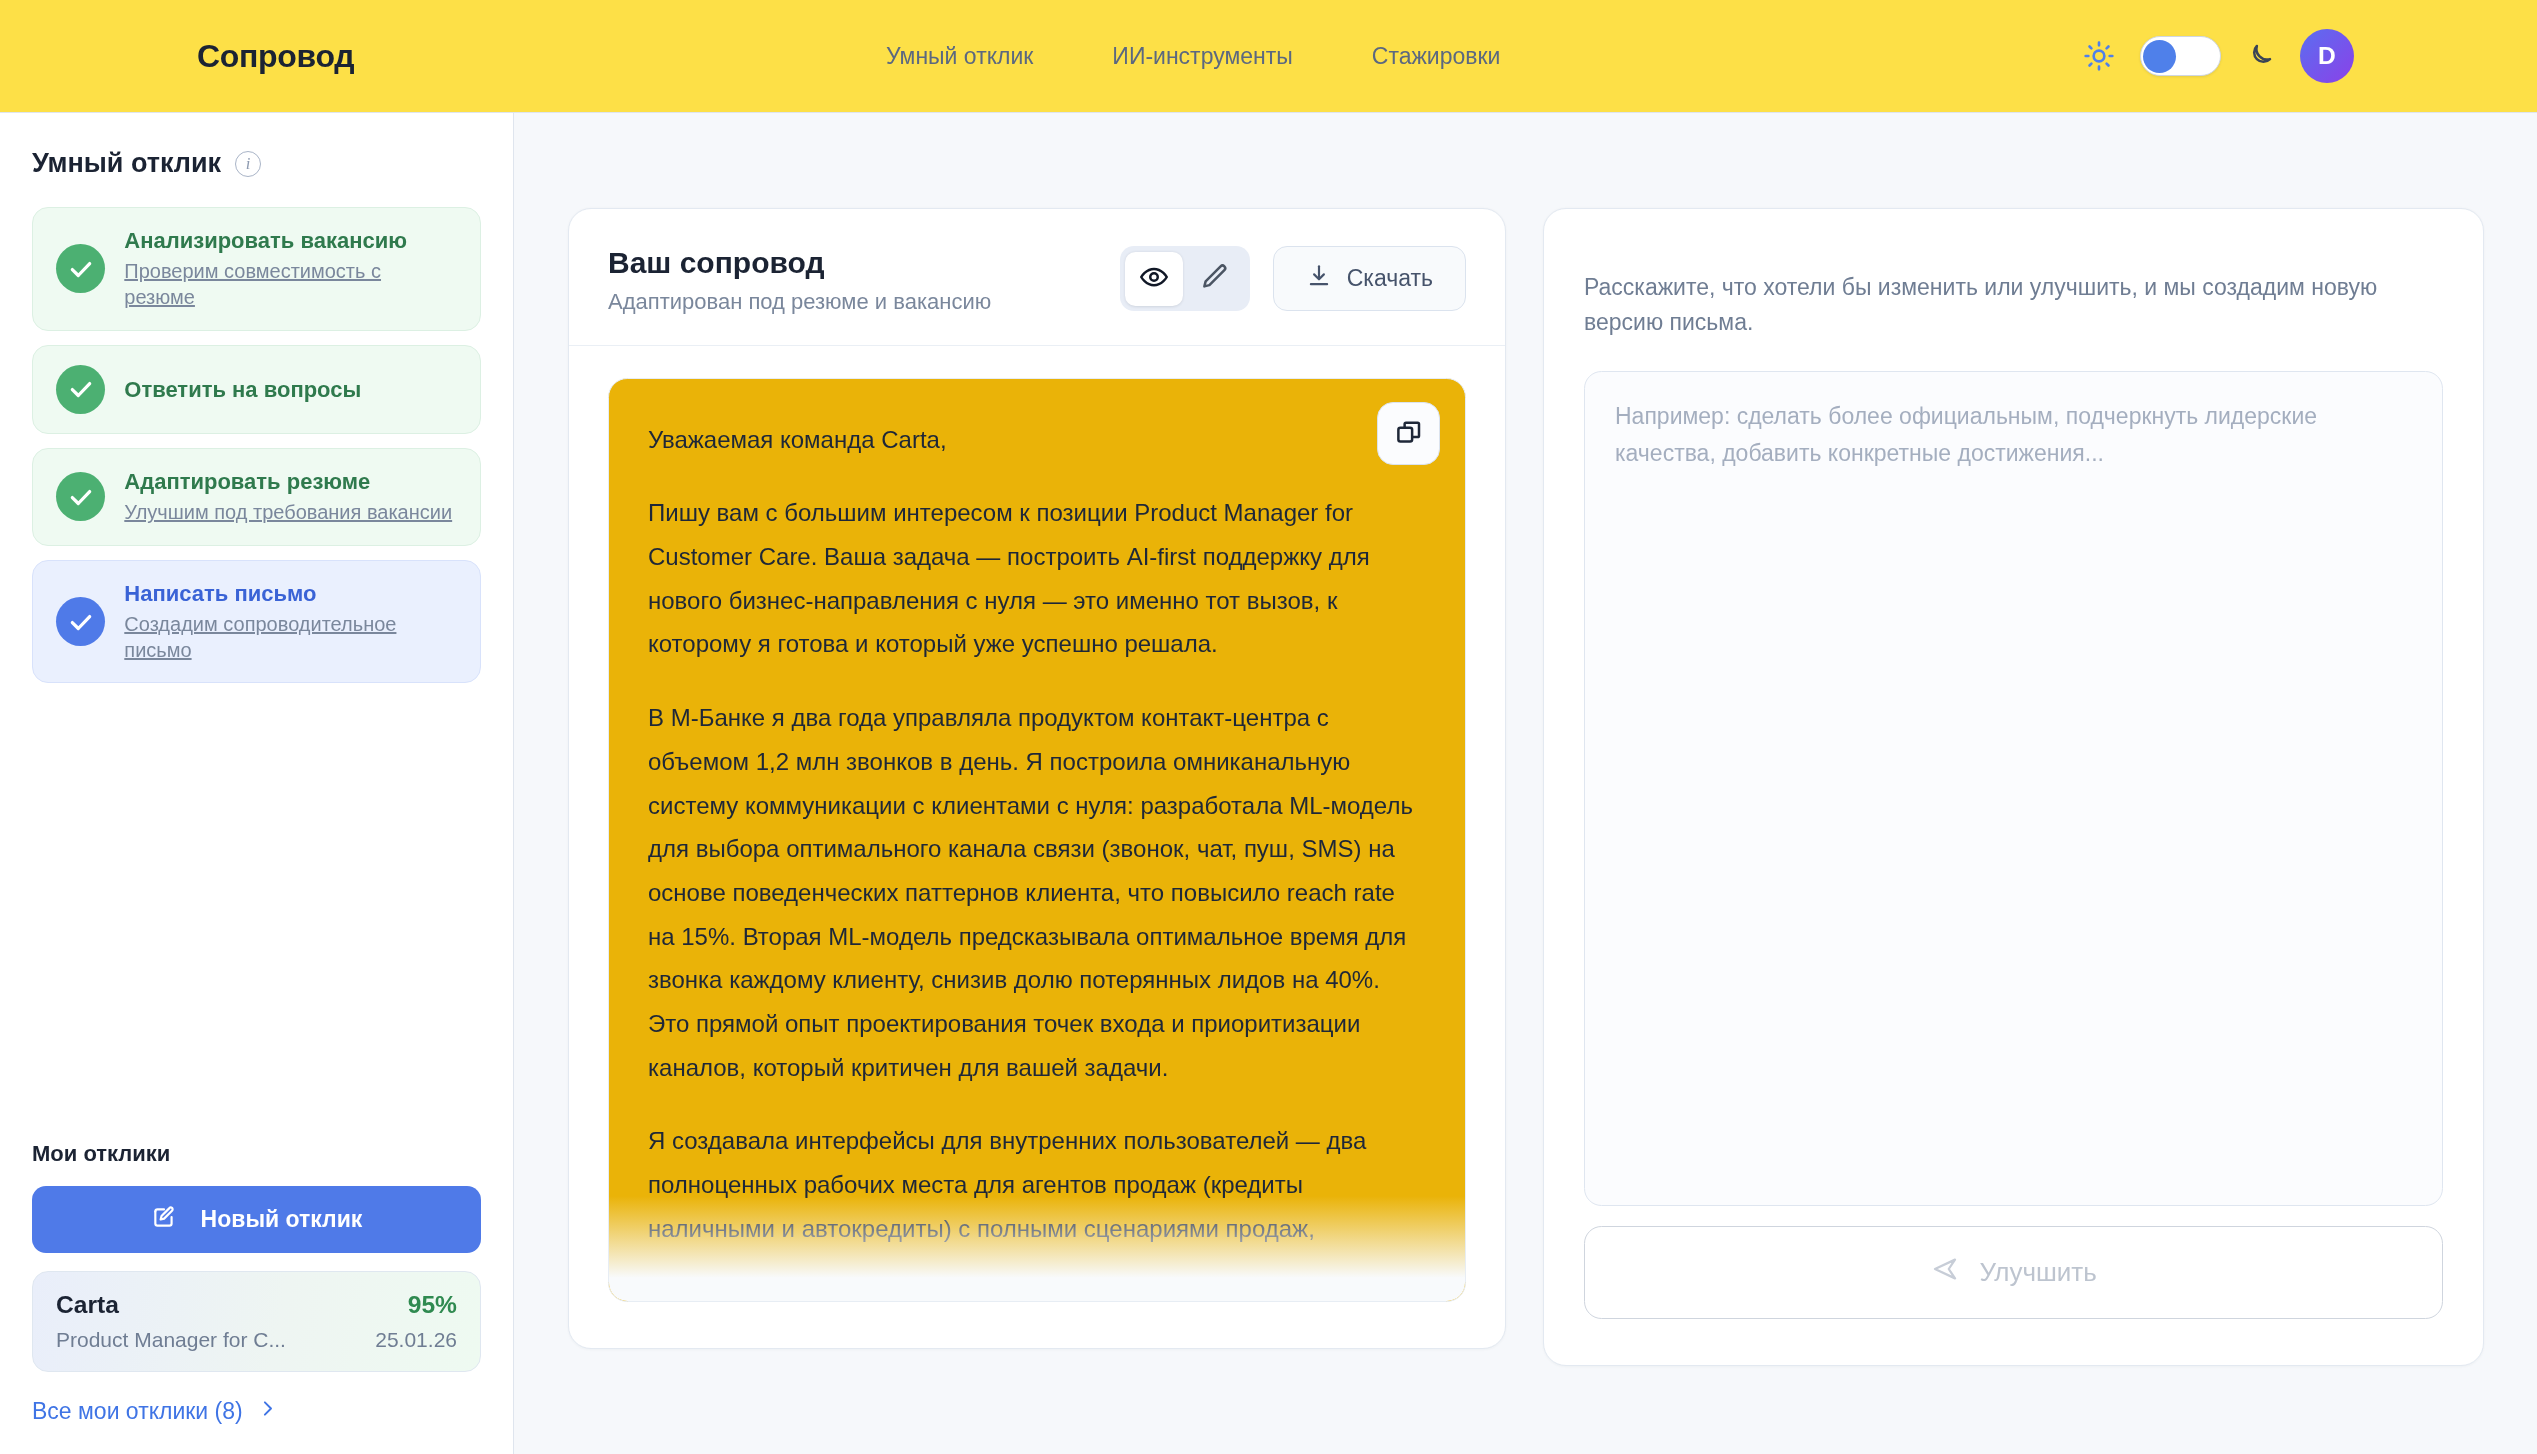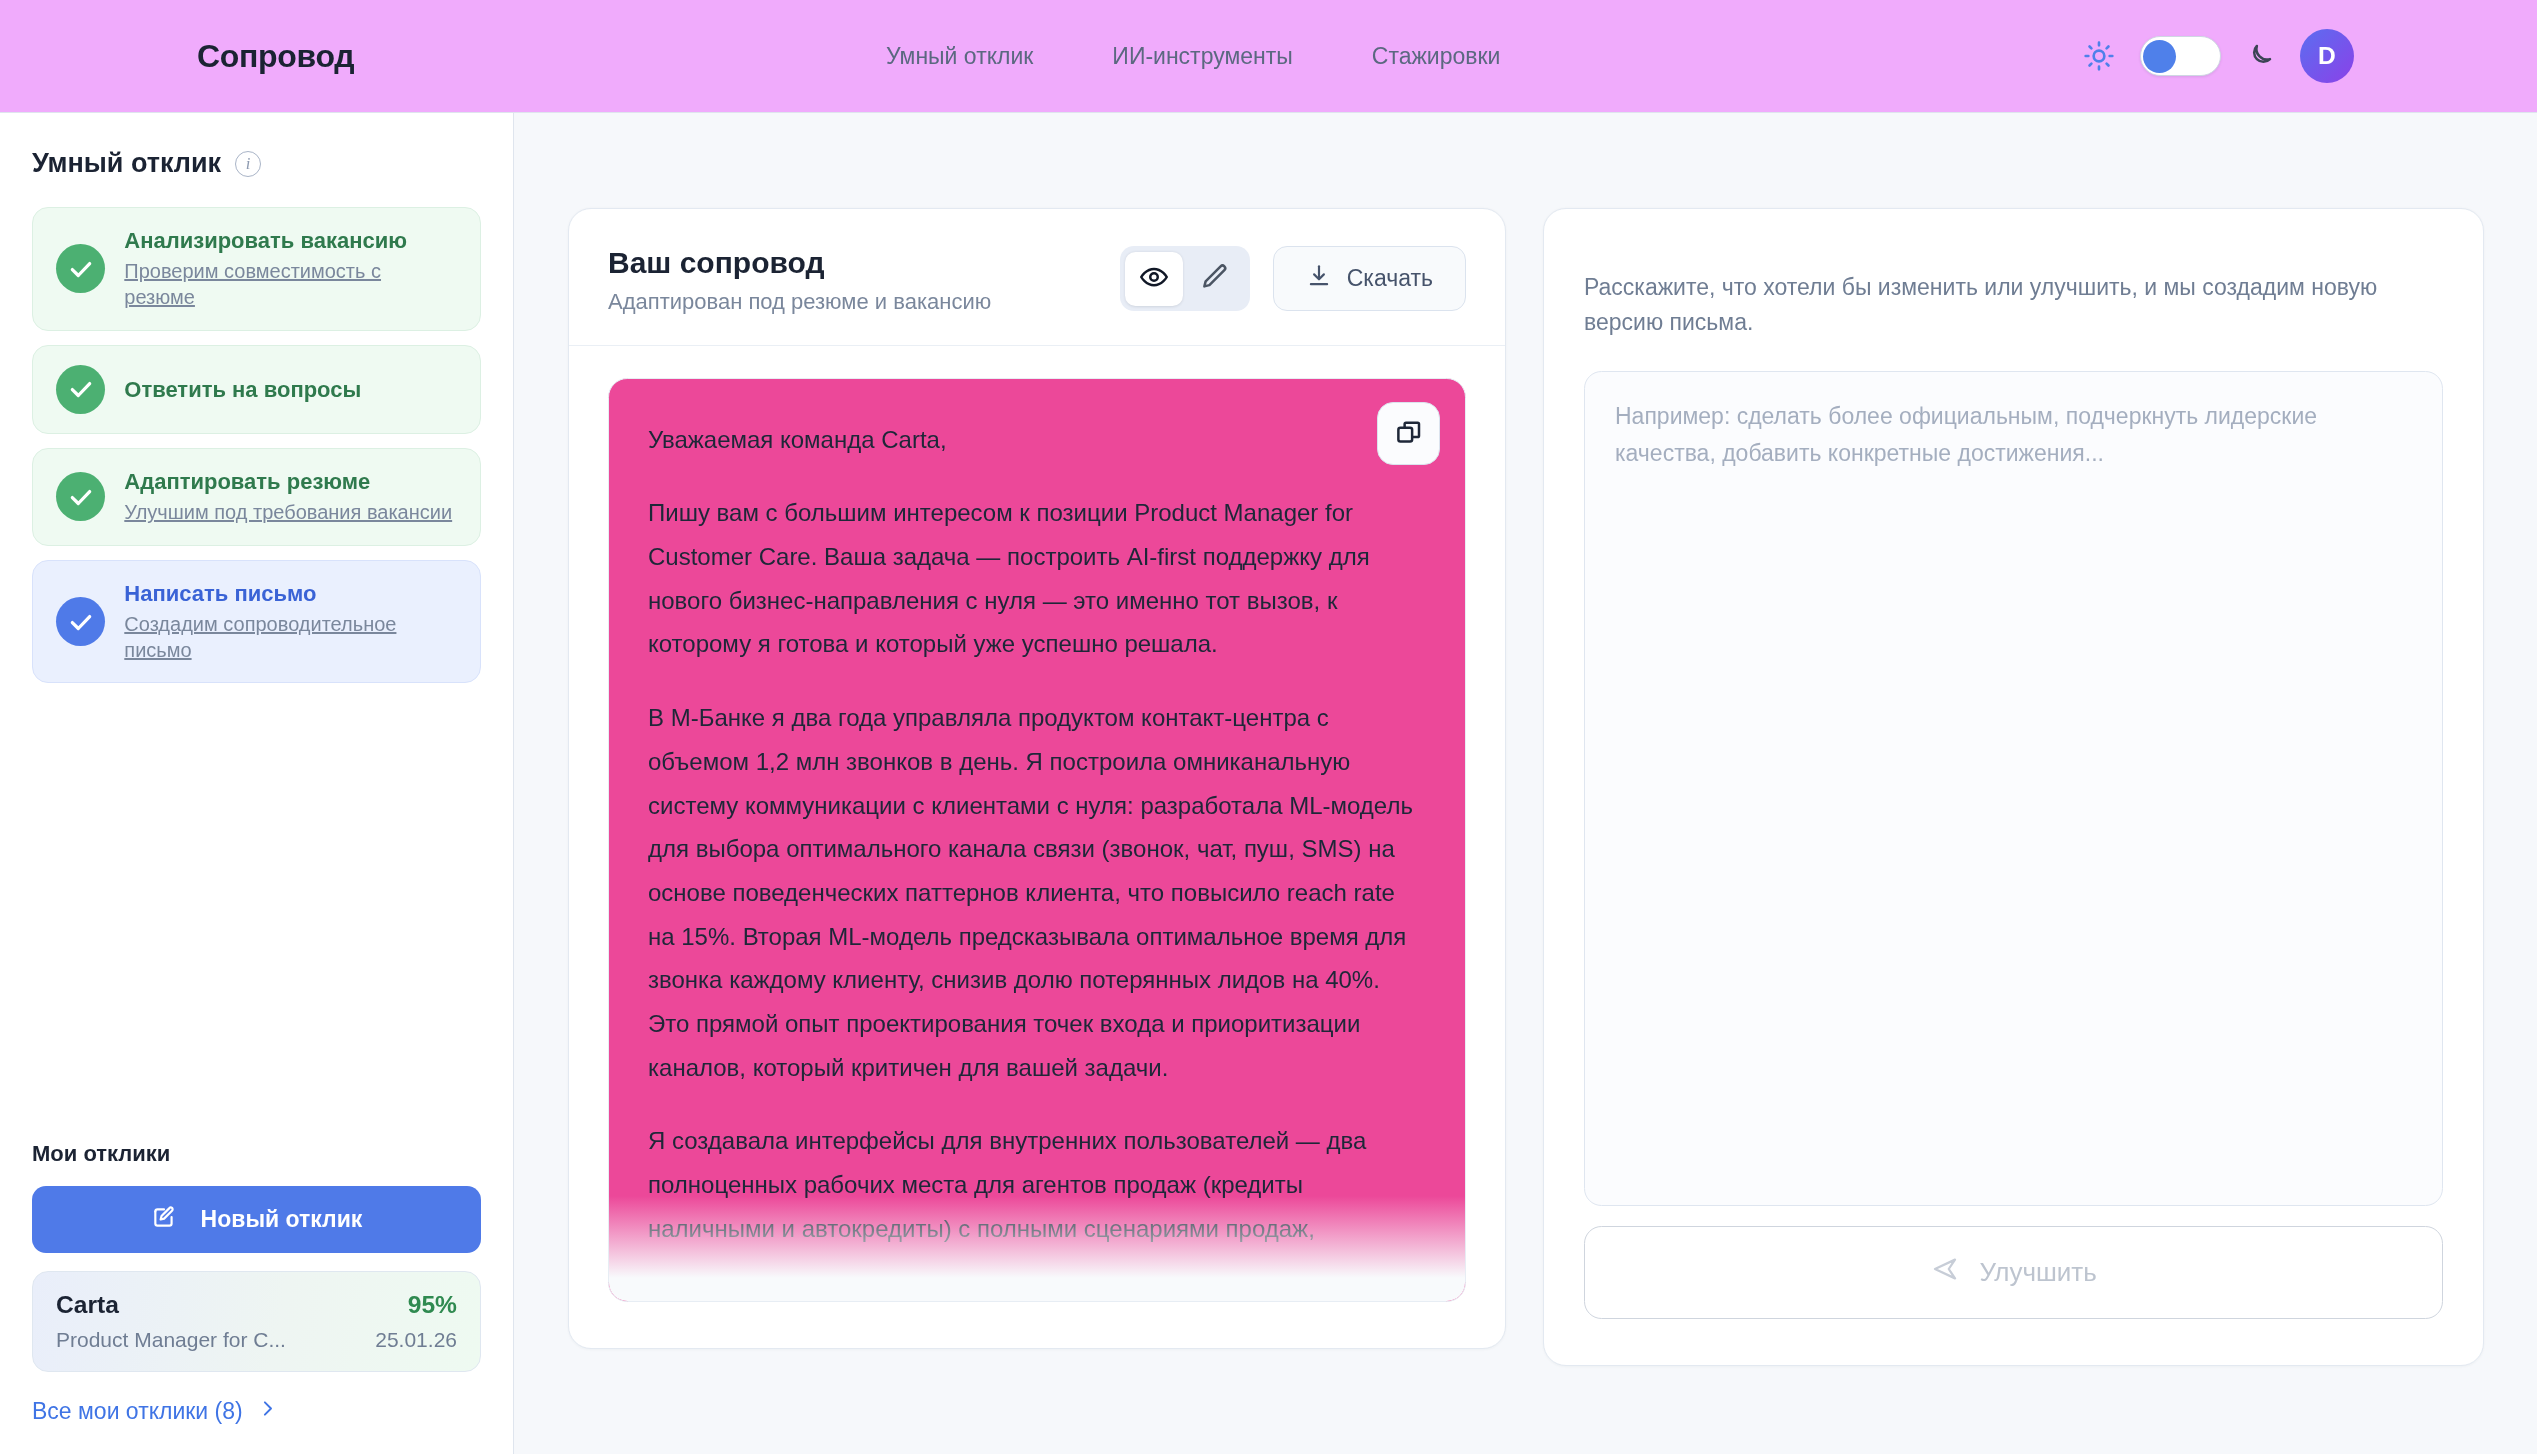--- a/index.html
+++ b/index.html
@@ -7,21 +7,21 @@
     width: 2538px; height: 1455px;
     font-family: "Liberation Sans", "DejaVu Sans", sans-serif;
     background: #ffffff;
     overflow: hidden;
   }
   body { display: flex; flex-direction: column; }
 
   
   .topbar {
     height: 113px; flex: 0 0 113px;
-    background: #f0abfc;
+    background: #fde047;
     border-bottom: 0.9px solid #dfe5ee;
     display: flex; align-items: center;
     position: relative;
   }
   .brand {
     position: absolute; left: 197px;
     font-size: 32px; font-weight: 700; color: #1b2333;
     letter-spacing: -0.3px;
   }
   .nav {
@@ -175,21 +175,21 @@
     border: 0.9px solid #dbe3ee; background: #f8fafc;
     display: flex; align-items: center; gap: 15px;
     padding: 0 32px; cursor: pointer;
     font-size: 23px; color: #46536b; font-family: inherit;
   }
   .dl-btn svg { width: 26px; height: 26px; }
 
   .letter-body { padding: 32px 39px 46px 39px; min-height: 0; flex: 1 1 auto; }
   .letter-box {
     position: relative; height: 100%;
-    background: #ec4899; border: 0.9px solid #e7edf4;
+    background: #eab308; border: 0.9px solid #e7edf4;
     border-radius: 19.3px;
     padding: 39px 49px 26px 39px;
     overflow: hidden;
   }
   .copy-btn {
     position: absolute; top: 23px; right: 24.6px;
     width: 63px; height: 63px; border-radius: 16px;
     border: 0.9px solid #dbe3ee; background: #fbfcfe;
     display: flex; align-items: center; justify-content: center;
     cursor: pointer;

